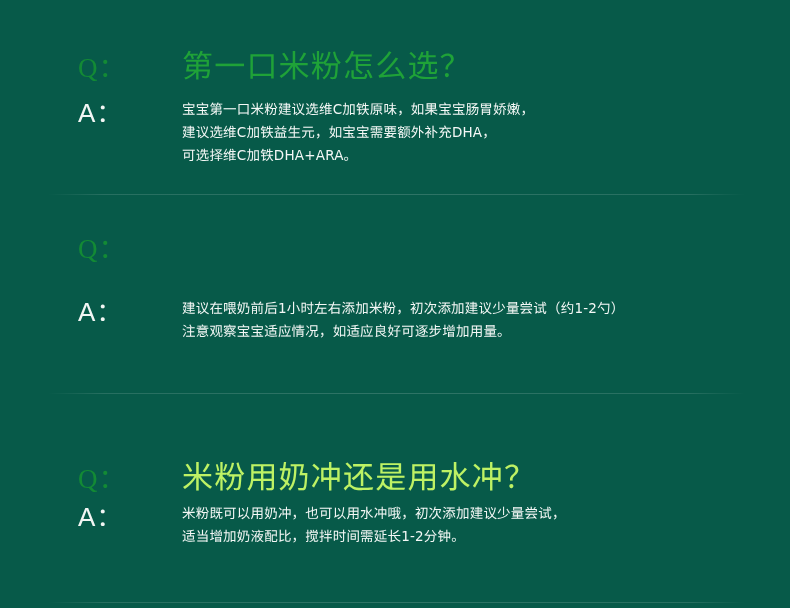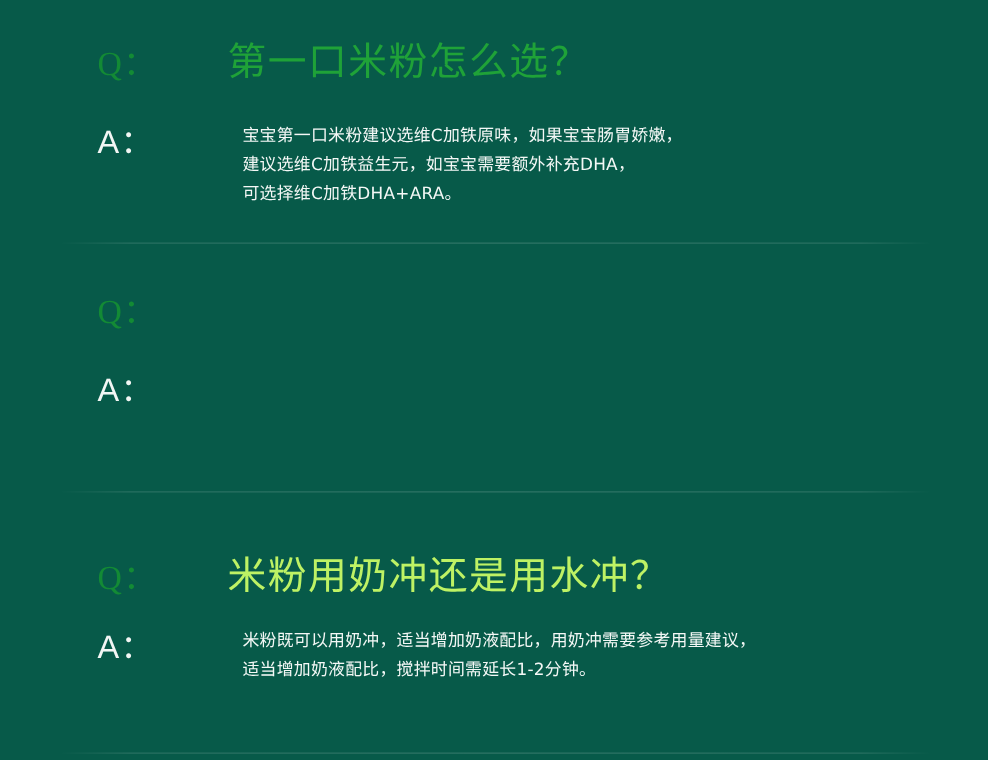--- a/index.html
+++ b/index.html
@@ -56,20 +56,21 @@
   }
 
   .q-text {
     font-family: "DejaVu Sans", "Liberation Sans", sans-serif;
     font-size: 31px;
     line-height: 1.1;
     font-weight: 500;
     color: #1fa238;
     letter-spacing: 1.2px;
     white-space: nowrap;
+    margin-top: 16px;
   }
   .faq-block.b3 .q-text { color: #bef264; }
 
   
   .a-row {
     position: absolute;
     left: 78px;
     display: flex;
     align-items: flex-start;
   }
@@ -90,21 +91,20 @@
   }
 
   .a-text {
     font-family: "DejaVu Sans", "Liberation Sans", sans-serif;
     font-size: 13.5px;
     line-height: 23px;
     color: #f4f8f6;
     letter-spacing: 0.2px;
     white-space: pre-line;
     max-width: 560px;
-    margin-left: 12px;
   }
 
   
   .divider {
     position: absolute;
     left: 48px;
     width: 697px;
     height: 1px;
     background: linear-gradient(
       to right,
@@ -137,32 +137,34 @@
   </section>
 
   <div class="divider d1"></div>
 
   <section class="faq-block b2">
     <div class="q-row">
       <span class="q-marker">Q：</span>
     </div>
     <div class="a-row">
       <span class="a-marker">A：</span>
+      <span class="a-text">建议在喂奶前后1小时左右添加米粉，初次添加建议少量尝试（约1-2勺）
+注意观察宝宝适应情况，如适应良好可逐步增加用量。</span>
     </div>
   </section>
 
   <div class="divider d2"></div>
 
   <section class="faq-block b3">
     <div class="q-row">
       <span class="q-marker">Q：</span>
       <span class="q-text">米粉用奶冲还是用水冲？</span>
     </div>
     <div class="a-row">
       <span class="a-marker">A：</span>
-      <span class="a-text">米粉既可以用奶冲，适当增加奶液配比，用奶冲需要参考用量建议，
+      <span class="a-text">米粉既可以用奶冲，也可以用水冲哦，初次添加建议少量尝试，
 适当增加奶液配比，搅拌时间需延长1-2分钟。</span>
     </div>
   </section>
 
   <div class="divider d3"></div>
 
 </div>
 
 </body></html>

